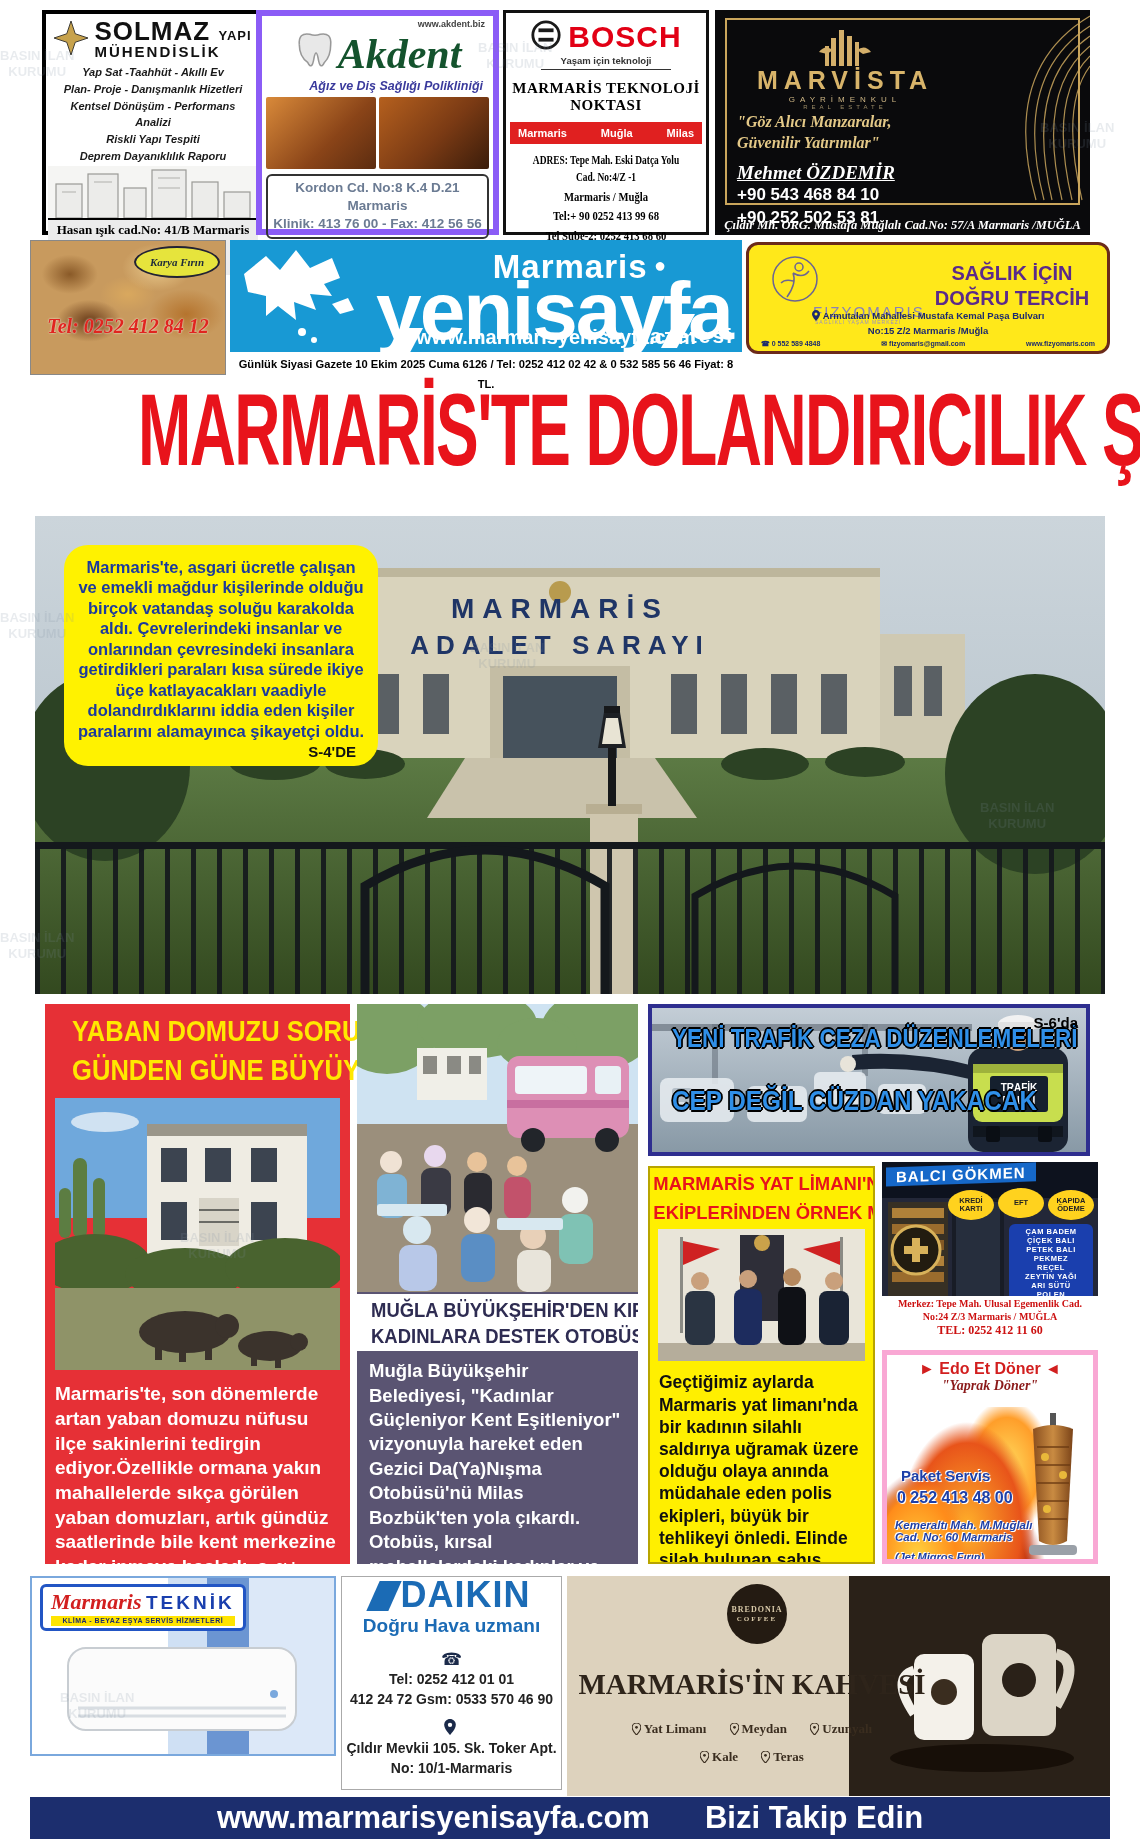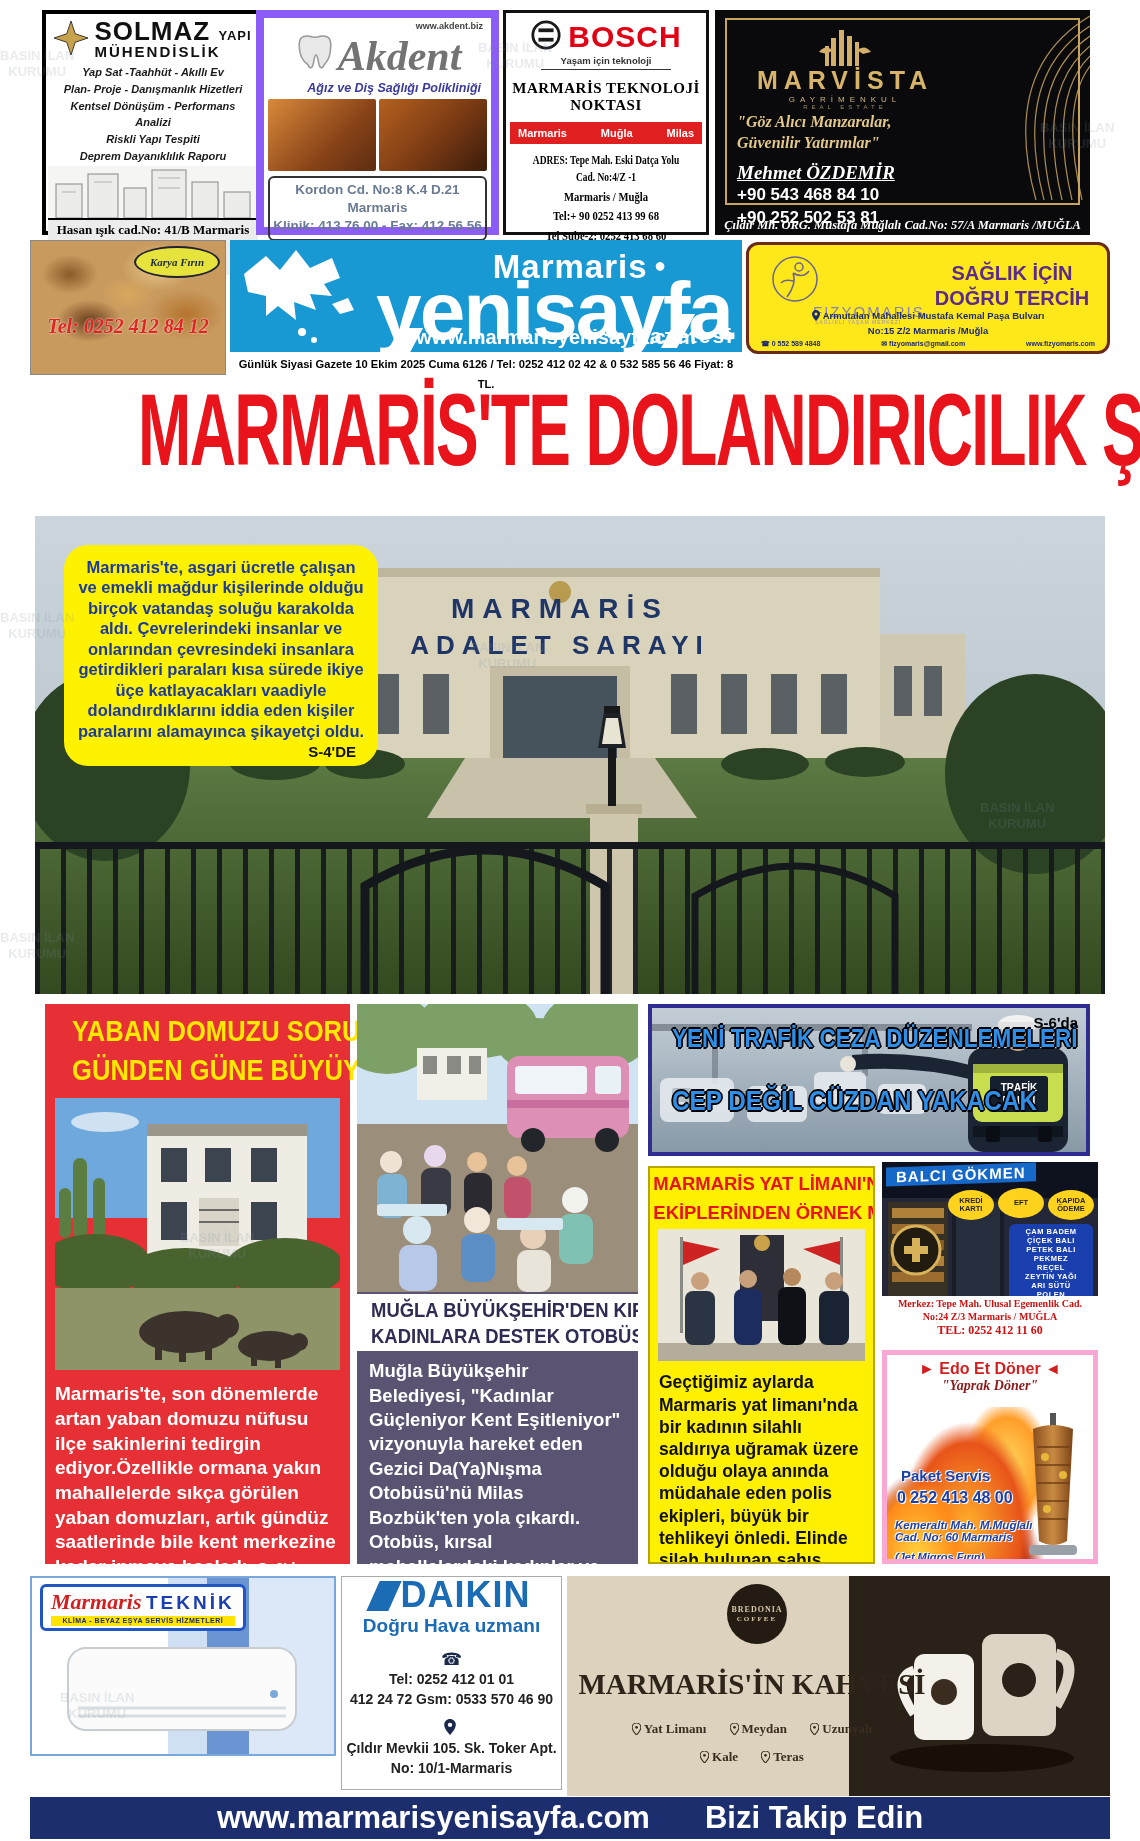--- a/index.html
+++ b/index.html
@@ -11,24 +11,24 @@
   
   .ad{position:absolute;background:#fff}
   .solmaz{border:4px solid #000;padding:4px 2px 0}
   .solmaz-head{display:flex;justify-content:center;align-items:center;gap:6px;margin-top:2px}
   .solmaz-brand{font-weight:bold;font-size:26px;letter-spacing:1px;color:#111;line-height:.9}
   .solmaz-brand .sfx{font-size:13px}
   .solmaz-sub{font-weight:bold;font-size:15px;letter-spacing:2px;color:#111}
   .solmaz-services{font:bold italic 11.5px/1.45 "Liberation Sans",sans-serif;color:#1a1a1a;white-space:pre-line;text-align:center;margin-top:4px;transform:scaleX(.96)}
   .solmaz-sketch{height:52px;margin-top:2px}
   .solmaz-foot{border-top:2px solid #000;background:#ececec;font:bold 13px/1.3 "Liberation Serif",serif;text-align:center;padding:2px 0}
-  .akdent{border:8px solid #8b5cf6;padding:3px 4px 8px}
+  .akdent{border:6px solid #8b5cf6;padding:3px 4px 8px}
   .akdent-site{font:bold 9px "Liberation Sans",sans-serif;color:#444;text-align:right;padding-right:4px}
   .akdent-logo{display:flex;align-items:center;justify-content:center;gap:2px}
-  .akdent-brand{font:bold italic 42px "Liberation Serif",serif;color:#737373}
+  .akdent-brand{font:bold italic 42px "Liberation Serif",serif;color:#14532d}
   .akdent-sub{font:bold italic 12.5px "Liberation Sans",sans-serif;color:#3a3a9c;text-align:right;padding-right:6px}
   .akdent-photos{display:flex;gap:3px;margin-top:4px;height:72px}
   .akdent-photos div{flex:1;border-radius:2px}
   .akdent-foot{border:2px solid #333;border-radius:6px;margin-top:5px;text-align:center;color:#6b7b93;font:bold 13.5px/1.35 "Liberation Sans",sans-serif;padding:3px 0}
   .boschad{border:3px solid #111;padding:6px 4px 0}
   .bosch-row{display:flex;align-items:center;justify-content:center;gap:6px}
   .bosch-brand{font-weight:bold;font-size:30px;color:#e20015;letter-spacing:1px}
   .bosch-slogan{font:bold 9.5px "Liberation Sans",sans-serif;color:#333;text-align:center;border-bottom:1px solid #333;width:130px;margin:0 auto;padding-bottom:3px}
   .bosch-title{font:bold 15px "Liberation Serif",serif;text-align:center;margin:10px 0 8px;letter-spacing:.5px}
   .bosch-band{background:#e02020;display:flex;justify-content:space-between;padding:0 8px;color:#fff;font:bold 11px/22px "Liberation Sans",sans-serif}

